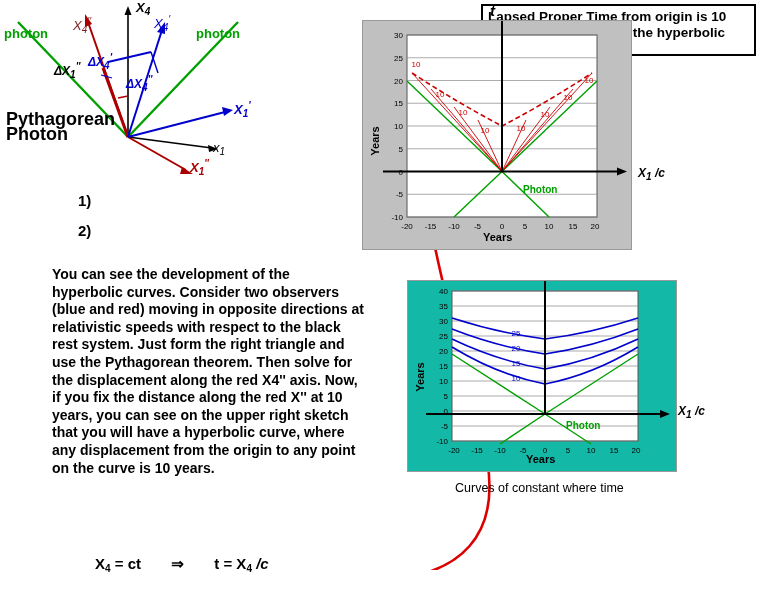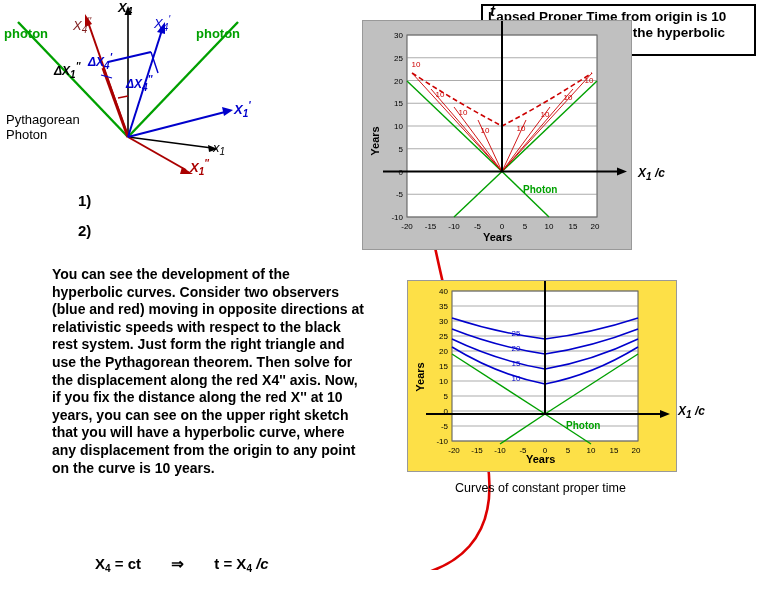--- a/index.html
+++ b/index.html
@@ -9,37 +9,37 @@
     font-family:"Liberation Sans", sans-serif;
     position:relative;
     overflow:hidden;
     color:#000;
   }
   .abs{position:absolute;}
   
   #left-diagram{left:0;top:0;width:370px;height:195px;}
   .axis-label{font-size:13px;font-style:italic;}
   .photon-label{color:#00a000;font-weight:bold;font-size:13px;font-family:"Liberation Sans",sans-serif;}
-  .pyth-label{font-size:13px;font-weight:normal;line-height:15px;}
+  .pyth-label{font-size:18px;font-weight:bold;line-height:15px;}
   
   #equations{left:60px;top:188px;width:320px;height:70px;font-size:15px;}
   .eqrow{position:absolute;white-space:nowrap;}
   .num{color:#000;font-weight:bold;}
   .blue{color:#0000cc;font-weight:bold;}
   .red{color:#cc0000;font-weight:bold;}
   .blk{color:#000;font-weight:bold;}
   .sub{font-size:10px;vertical-align:-3px;}
   .sup{font-size:10px;vertical-align:5px;}
   
   #body-text{left:52px;top:266px;width:312px;font-size:14px;line-height:17.6px;font-weight:bold;color:#000;}
   
   #bottom-formula{left:95px;top:555px;font-size:15px;font-weight:bold;}
   
   #chart-top{left:362px;top:20px;width:268px;height:228px;background:#c0c0c0;border:1px solid #999;}
-  #chart-bot{left:407px;top:280px;width:268px;height:190px;background:#fde047;border:1px solid #999;}
+  #chart-bot{left:407px;top:280px;width:268px;height:190px;background:#14b8a6;border:1px solid #999;}
   .callout{
     left:481px;top:4px;width:275px;height:52px;
     background:#ffffff;border:2px solid #000;
     font-size:13.5px;font-weight:bold;line-height:16px;
     padding:3px 5px;box-sizing:border-box;
   }
   .axis-name{font-size:12px;font-weight:bold;font-style:italic;}
   .caption{font-size:12.5px;}
   svg{display:block;}
   .tick{font-size:8px;fill:#000;font-family:"Liberation Sans",sans-serif;}
@@ -84,21 +84,21 @@
     </g>
 
     <g stroke="#aa0000" stroke-width="1.4" fill="none">
       <line x1="118" y1="98" x2="128" y2="96"></line>
     </g>
   </svg>
 
   <div class="abs photon-label" style="left:4px;top:26px;">photon</div>
   <div class="abs photon-label" style="left:196px;top:26px;">photon</div>
 
-  <div class="abs axis-label" style="left:118px;top:0px;font-weight:bold;">X<span class="sub">4</span></div>
+  <div class="abs axis-label" style="left:136px;top:0px;font-weight:bold;">X<span class="sub">4</span></div>
   <div class="abs axis-label" style="left:73px;top:16px;color:#7f1d1d;font-weight:normal;">X<span class="sub">4</span><span class="sup">''</span></div>
   <div class="abs axis-label" style="left:154px;top:14px;color:#0000cc;font-weight:normal;">X<span class="sub">4</span><span class="sup">'</span></div>
   <div class="abs axis-label" style="left:88px;top:52px;color:#0000cc;font-weight:bold;font-size:12px;">ΔX<span class="sub">4</span><span class="sup">'</span></div>
   <div class="abs axis-label" style="left:126px;top:74px;color:#0000cc;font-weight:bold;font-size:12px;">ΔX<span class="sub">4</span><span class="sup">''</span></div>
   <div class="abs axis-label" style="left:54px;top:61px;color:#000000;font-weight:bold;font-size:12px;">ΔX<span class="sub">1</span><span class="sup">''</span></div>
   <div class="abs axis-label" style="left:213px;top:140px;font-weight:normal;">x<span class="sub">1</span></div>
   <div class="abs axis-label" style="left:234px;top:100px;color:#0000cc;font-weight:bold;">X<span class="sub">1</span><span class="sup">'</span></div>
   <div class="abs axis-label" style="left:190px;top:158px;color:#aa0000;font-weight:bold;">X<span class="sub">1</span><span class="sup">''</span></div>
 
   <div class="abs pyth-label" style="left:6px;top:112px;">
@@ -290,13 +290,13 @@
     </g>
     <g stroke="#000" stroke-width="1.2" stroke-dasharray="4,3">
       <line x1="137" y1="2" x2="137" y2="-14"></line>
     </g>
     <text class="ylab" x="16" y="96" transform="rotate(-90 16,96)" text-anchor="middle">Years</text>
     <text x="158" y="148" fill="#00a000" font-size="10" font-weight="bold" font-family="Liberation Sans, sans-serif">Photon</text>
   </svg>
   <div class="abs" style="left:118px;top:172px;font-size:11px;font-weight:bold;">Years</div>
 </div>
 <div class="abs axis-name" style="left:678px;top:404px;">X<span class="sub">1</span> /c</div>
-<div class="abs caption" style="left:455px;top:481px;">Curves of constant proper time</div>
+<div class="abs caption" style="left:455px;top:481px;">Curves of constant where time</div>
 
 </body></html>

